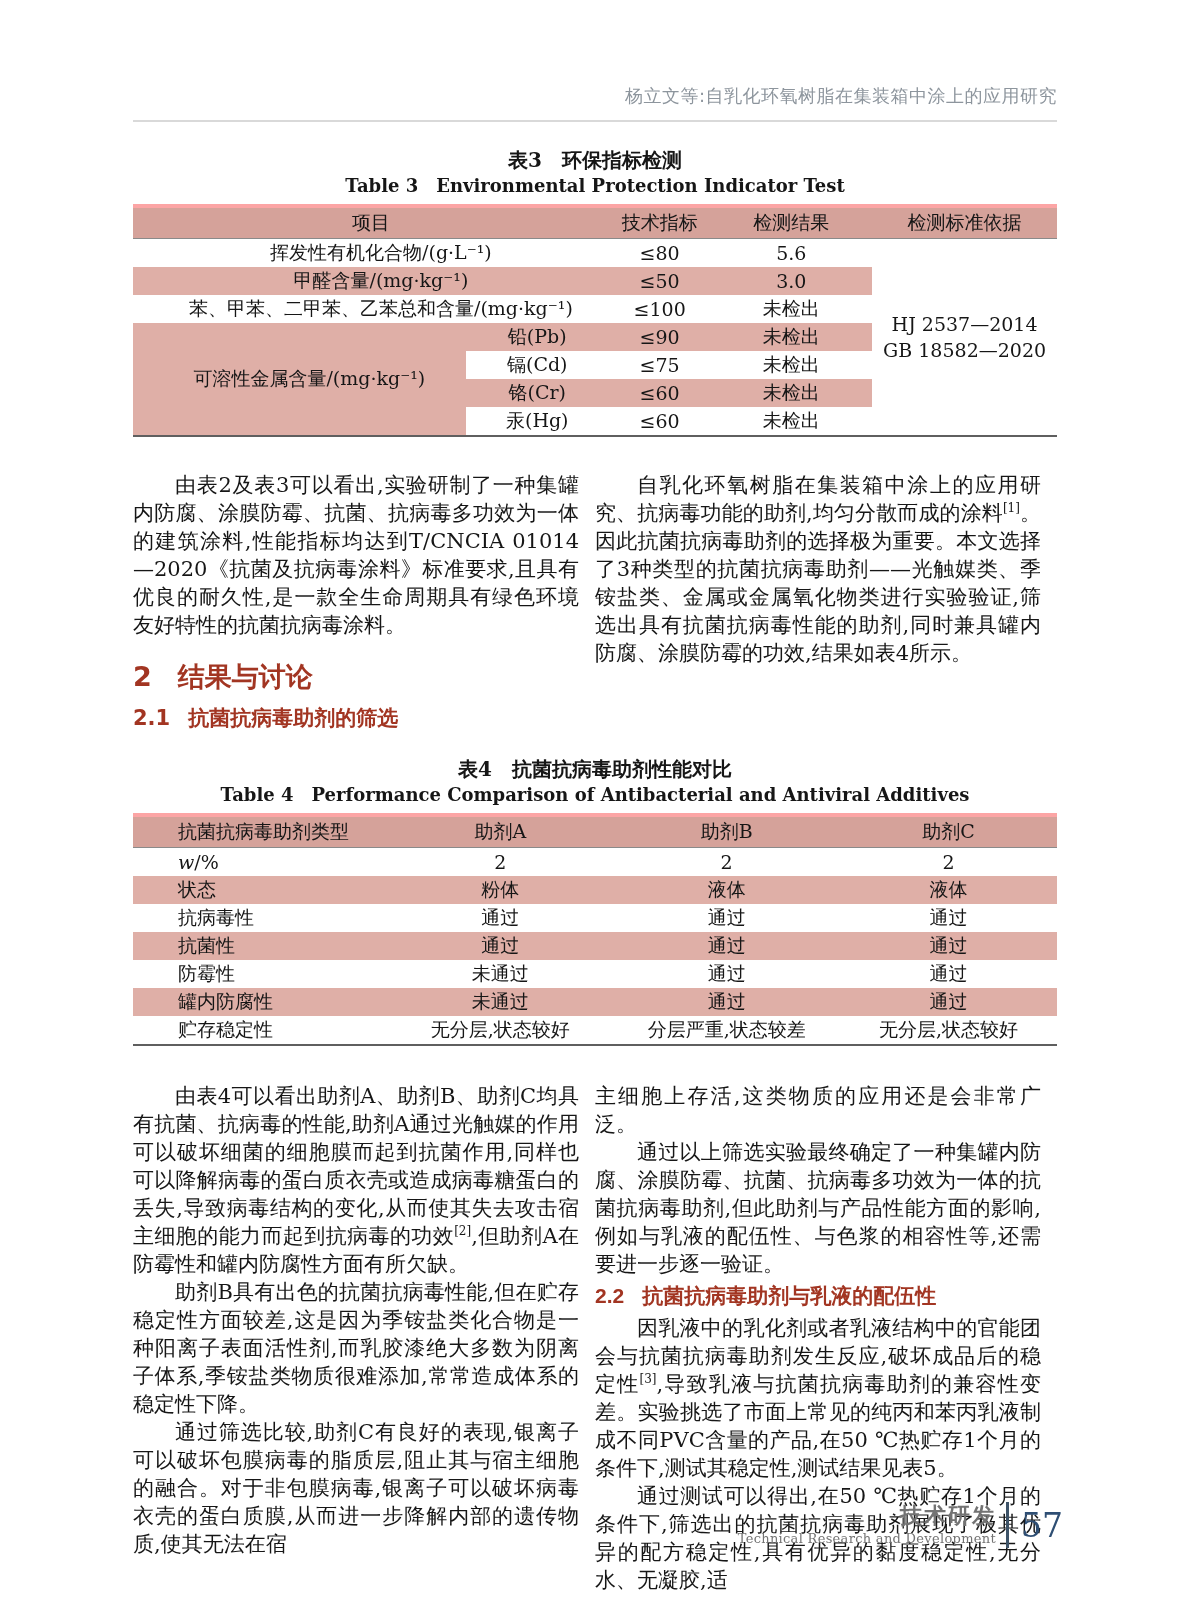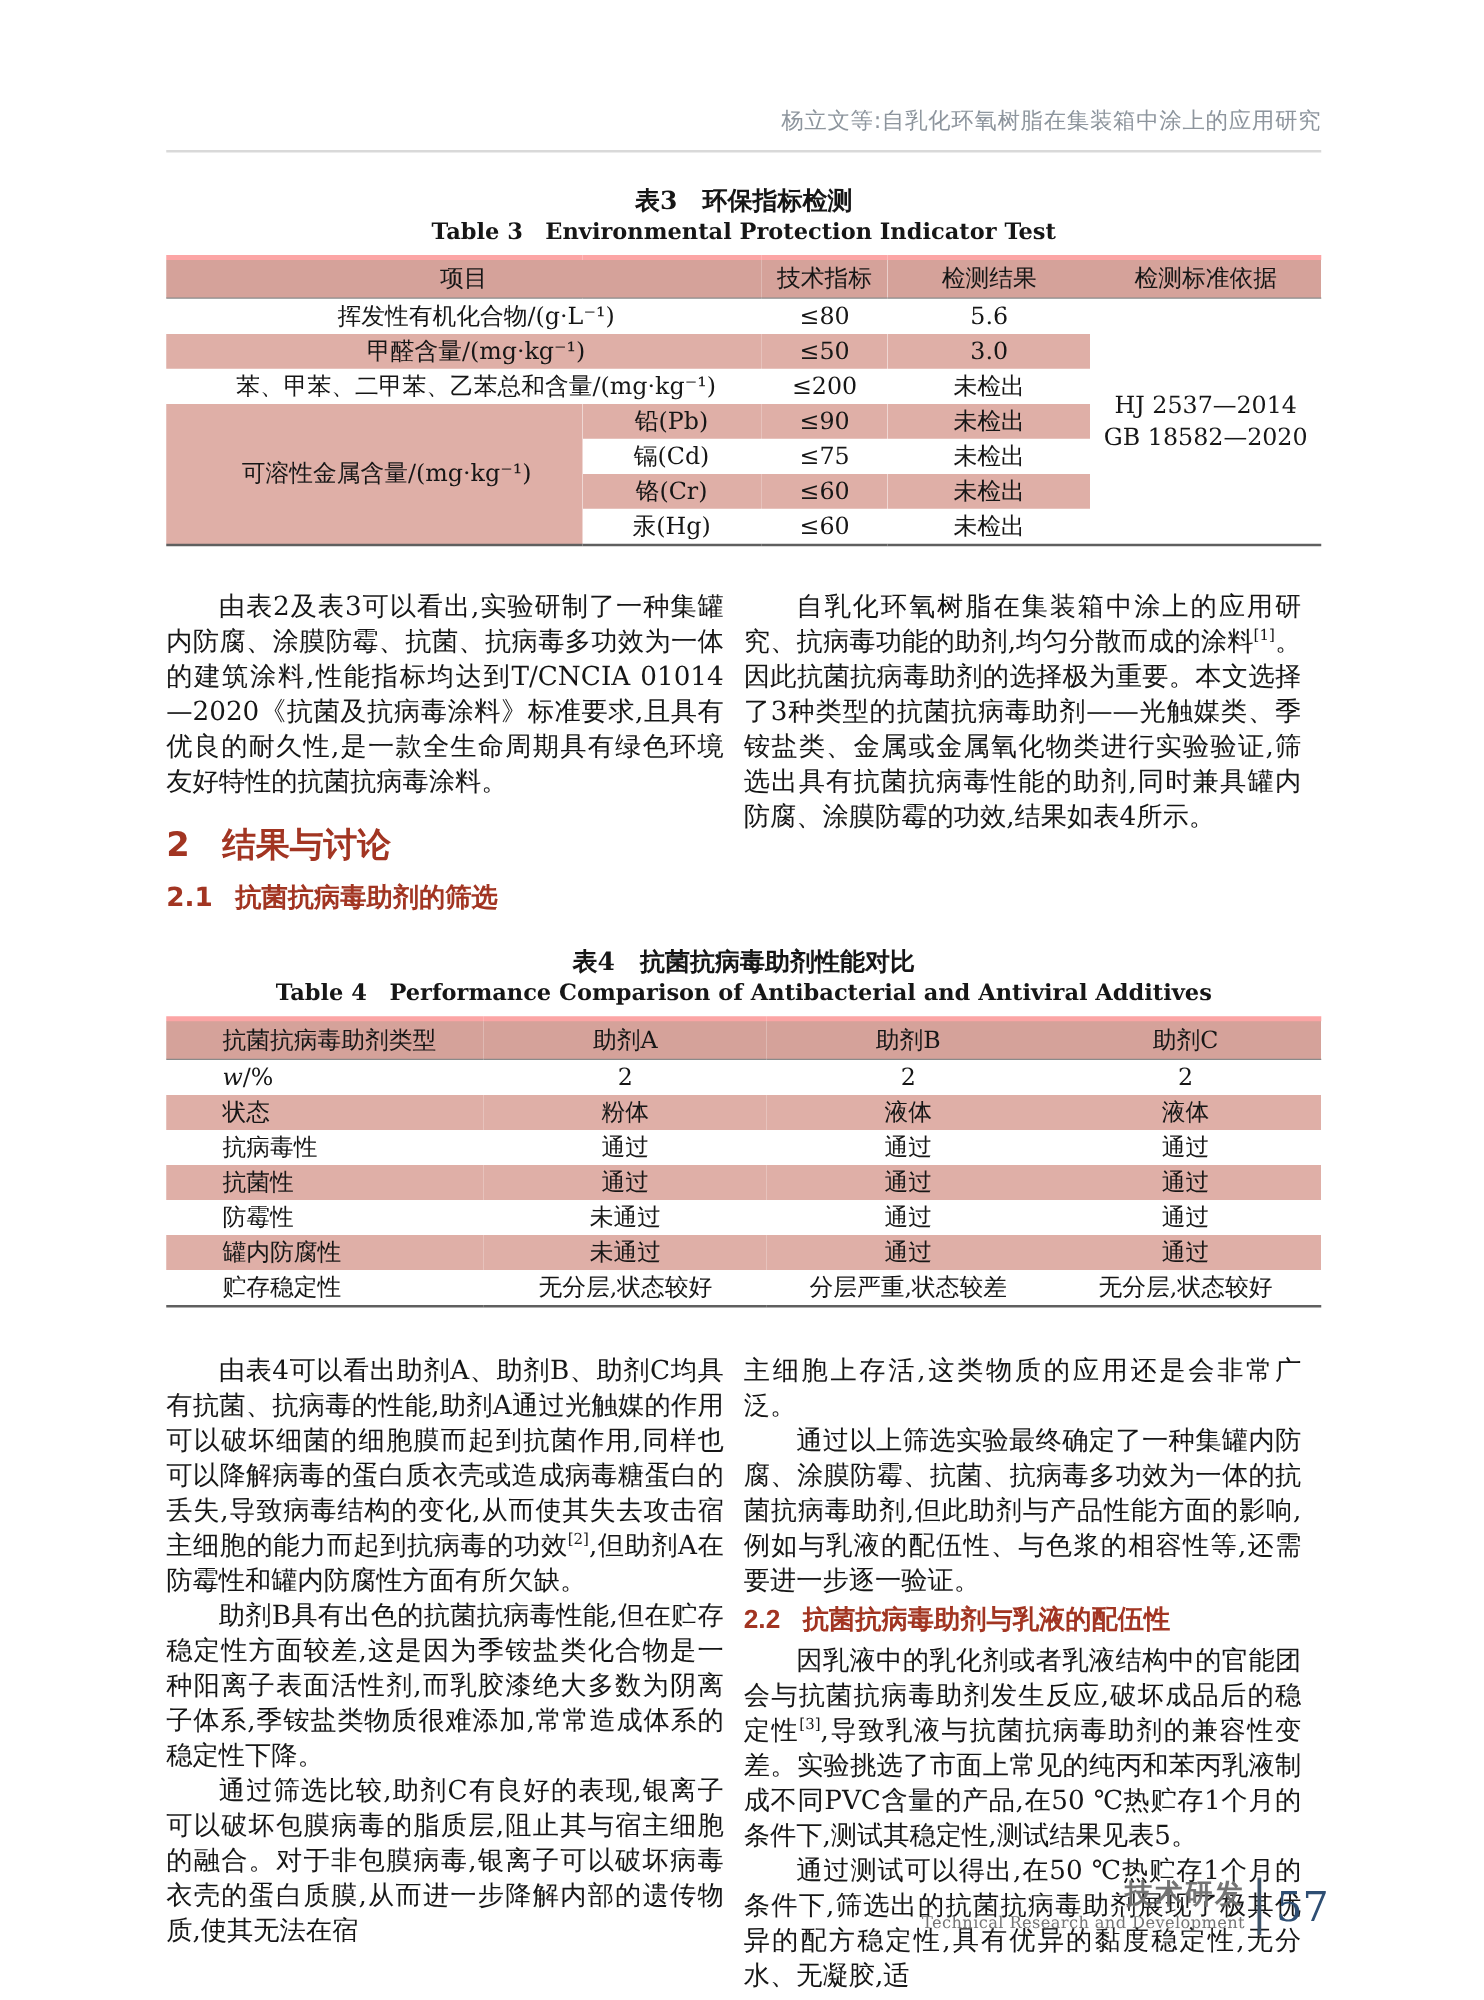--- a/index.html
+++ b/index.html
@@ -98,21 +98,21 @@
             <div>GB 18582—2020</div>
           </td>
         </tr>
         <tr>
           <td colspan="2" class="cell-left stripe">甲醛含量/(mg·kg⁻¹)</td>
           <td class="stripe">≤50</td>
           <td class="stripe">3.0</td>
         </tr>
         <tr>
           <td colspan="2" class="cell-left">苯、甲苯、二甲苯、乙苯总和含量/(mg·kg⁻¹)</td>
-          <td>≤200</td>
+          <td>≤100</td>
           <td>未检出</td>
         </tr>
         <tr>
           <td rowspan="4" class="cell-left stripe">可溶性金属含量/(mg·kg⁻¹)</td>
           <td class="stripe">铅(Pb)</td>
           <td class="stripe">≤90</td>
           <td class="stripe">未检出</td>
         </tr>
         <tr>
           <td>镉(Cd)</td>

